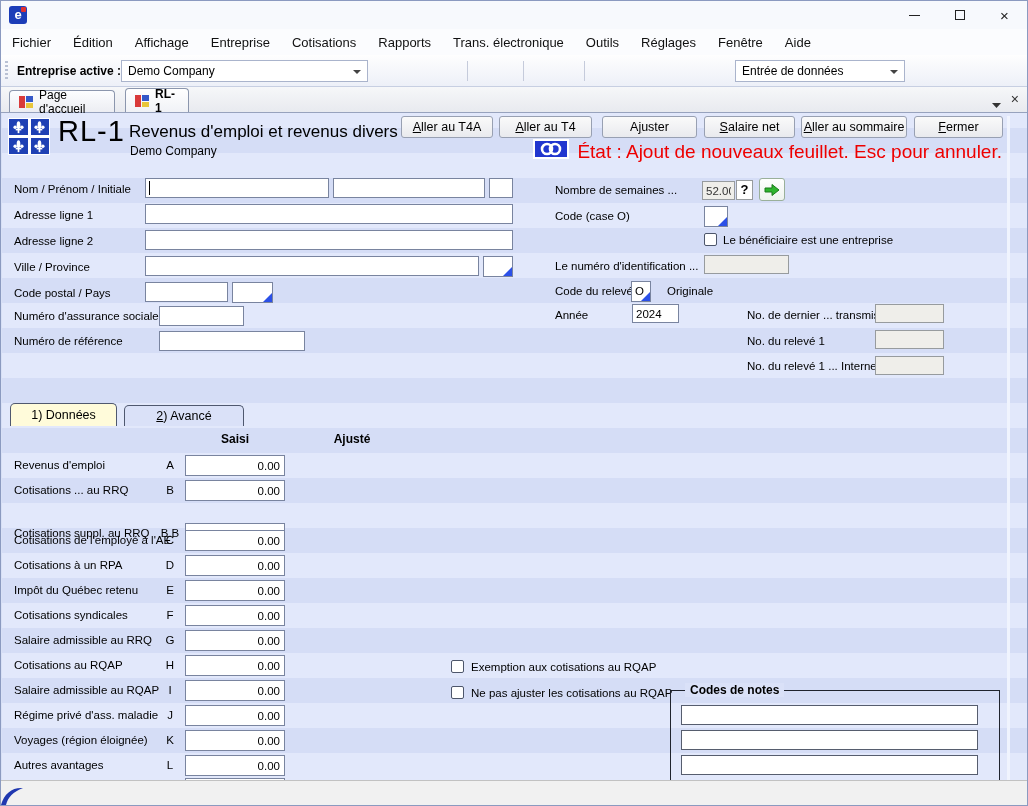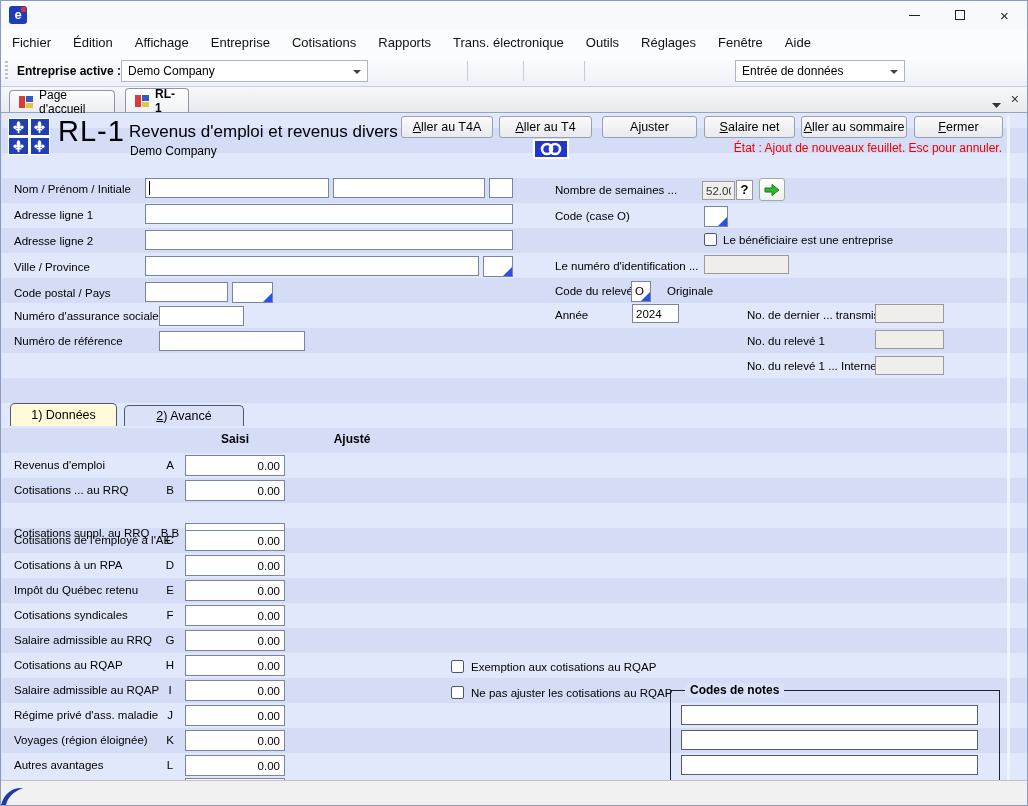--- a/index.html
+++ b/index.html
@@ -69,21 +69,21 @@
   .flag .q { background:#1e40b4; display:flex; align-items:center; justify-content:center; }
   .formcode { position:absolute; left:56px; top:2px; font-size:29px; color:#000; letter-spacing:1px; }
   .formtitle { position:absolute; left:127px; top:9px; font-size:17px; color:#000; }
   .formcompany { position:absolute; left:128px; top:31px; font-size:12px; color:#000; }
   .hbtn { position:absolute; top:3px; height:22px; background:linear-gradient(#fafafa,#e9eaee);
           border:1px solid #98a0b2; border-radius:3px; font-size:12.5px; color:#000;
           text-align:center; line-height:20px; }
   .hbtn .key { text-decoration:underline; }
   .chainicon { position:absolute; left:531px; top:26px; width:36px; height:20px; background:#2136cf;
                box-shadow:0 0 0 2px #fff inset; display:flex; align-items:center; justify-content:center; }
-  .status { position:absolute; right:26px; top:28px; font-size:12px; color:#ee0000; white-space:nowrap; }
+  .status { position:absolute; right:26px; top:28px; font-size:19px; color:#ee0000; white-space:nowrap; }
 
   
   .lbl { position:absolute; font-size:11.5px; color:#000; white-space:nowrap; }
   .inp { position:absolute; height:20px; background:#fff; border:1px solid #79849f;
          font:11.5px "Liberation Sans",sans-serif; color:#000; padding:0 3px; }
   .inp.num { text-align:right; }
   .inp.gray { background:#efeeea; border-color:#979b9e; color:#333; }
   .combo { position:absolute; height:21px; background:#fff; border:1px solid #79849f;
            font-size:11.5px; line-height:19px; text-align:left; padding-left:3px; }
   .combo .tri { position:absolute; right:0; bottom:0; width:0; height:0;

